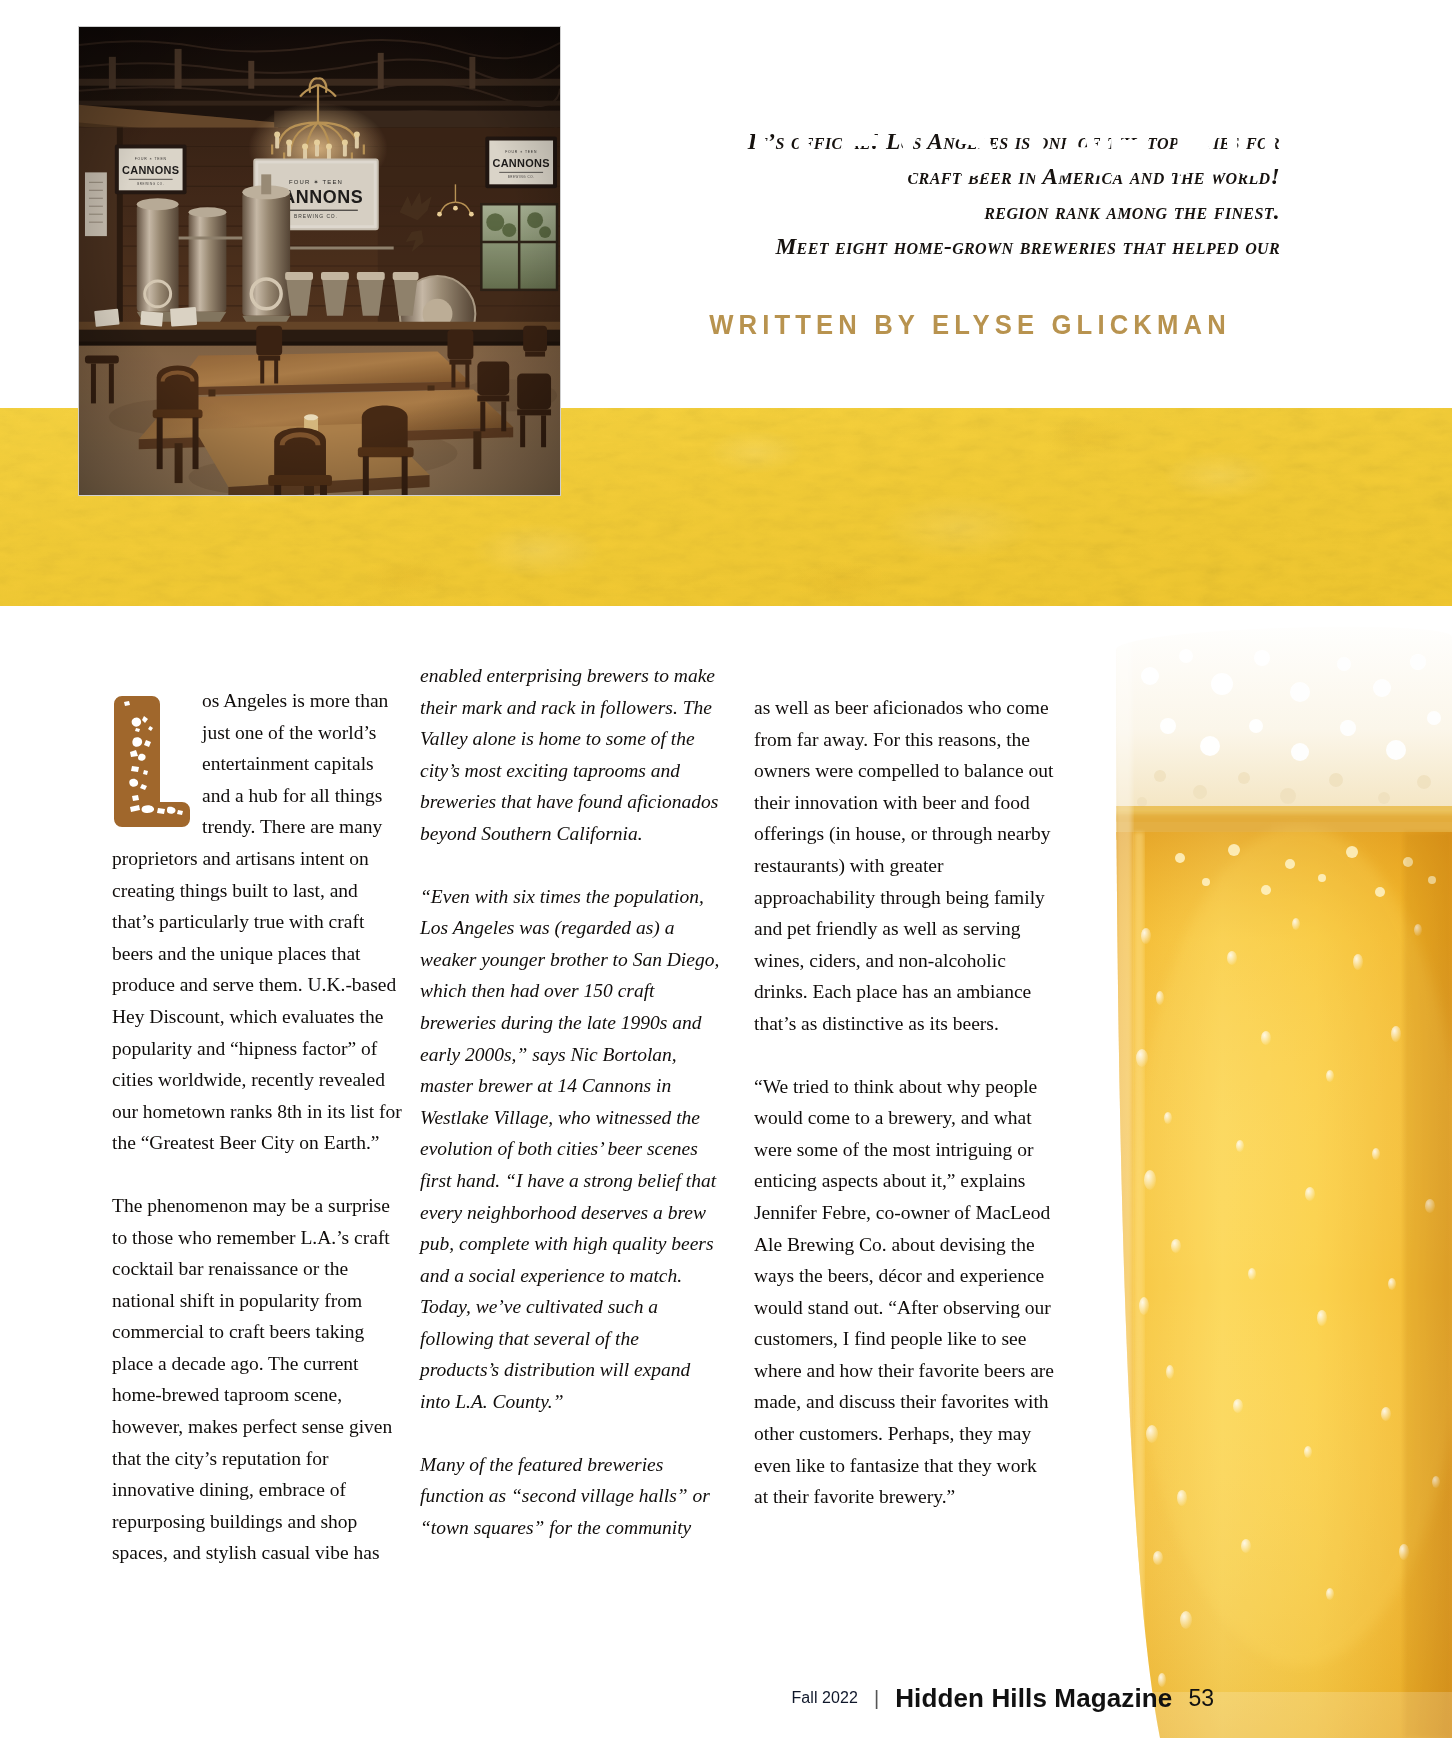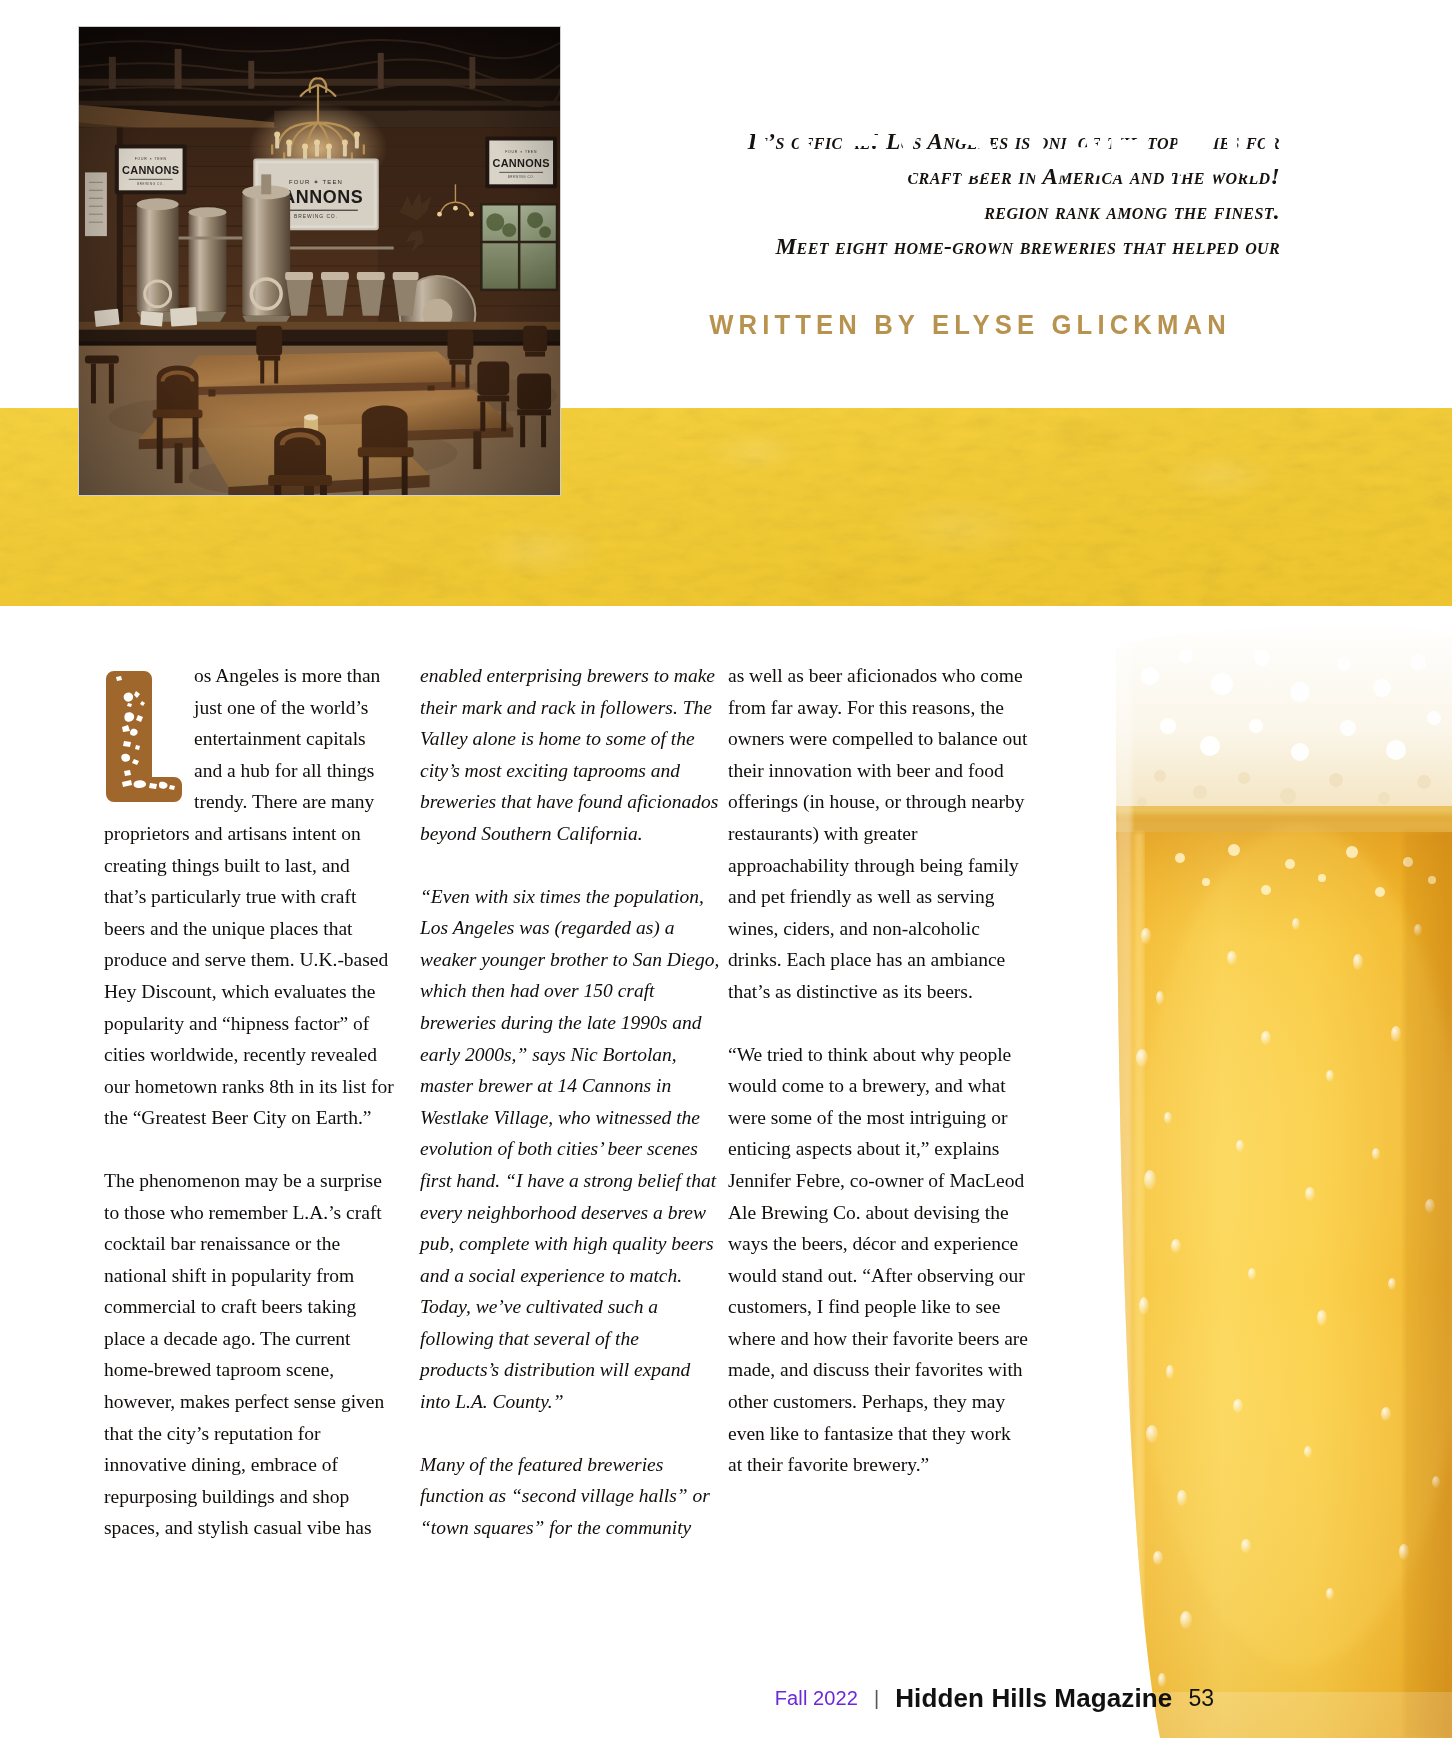--- a/index.html
+++ b/index.html
@@ -146,23 +146,23 @@
   }
   .col {
     position: absolute;
     top: 0;
     width: 290px;
     font-size: 19.5px;
     line-height: 31.6px;
     color: #100d0b;
     text-align: left;
   }
-  .col-1 { left: 104px; }
+  .col-1 { left: 112px; margin-top: 25px; }
   .col-2 { left: 420px; width: 300px; font-style: italic; }
-  .col-3 { left: 728px; width: 300px; }
+  .col-3 { left: 754px; width: 300px; margin-top: 32px; }
 
   .col p { margin: 0 0 31px 0; }
   .col p:last-child { margin-bottom: 0; }
 
   
   .dropcap {
     float: left;
     width: 78px;
     height: 135px;
     margin: 7px 12px 0 0;
@@ -179,22 +179,22 @@
     height: 40px;
     z-index: 9;
     font-family: "Liberation Sans", "DejaVu Sans", sans-serif;
     display: flex;
     justify-content: flex-end;
     align-items: center;
     padding-right: 238px;
     box-sizing: border-box;
   }
   .footer-issue {
-    font-size: 20px;
-    color: #6d28d9;
+    font-size: 16px;
+    color: #0f172a;
     letter-spacing: 0.005em;
   }
   .footer-sep {
     margin: 0 16px;
     color: #555;
     font-size: 20px;
     font-weight: 300;
   }
   .footer-mag {
     font-size: 26px;

